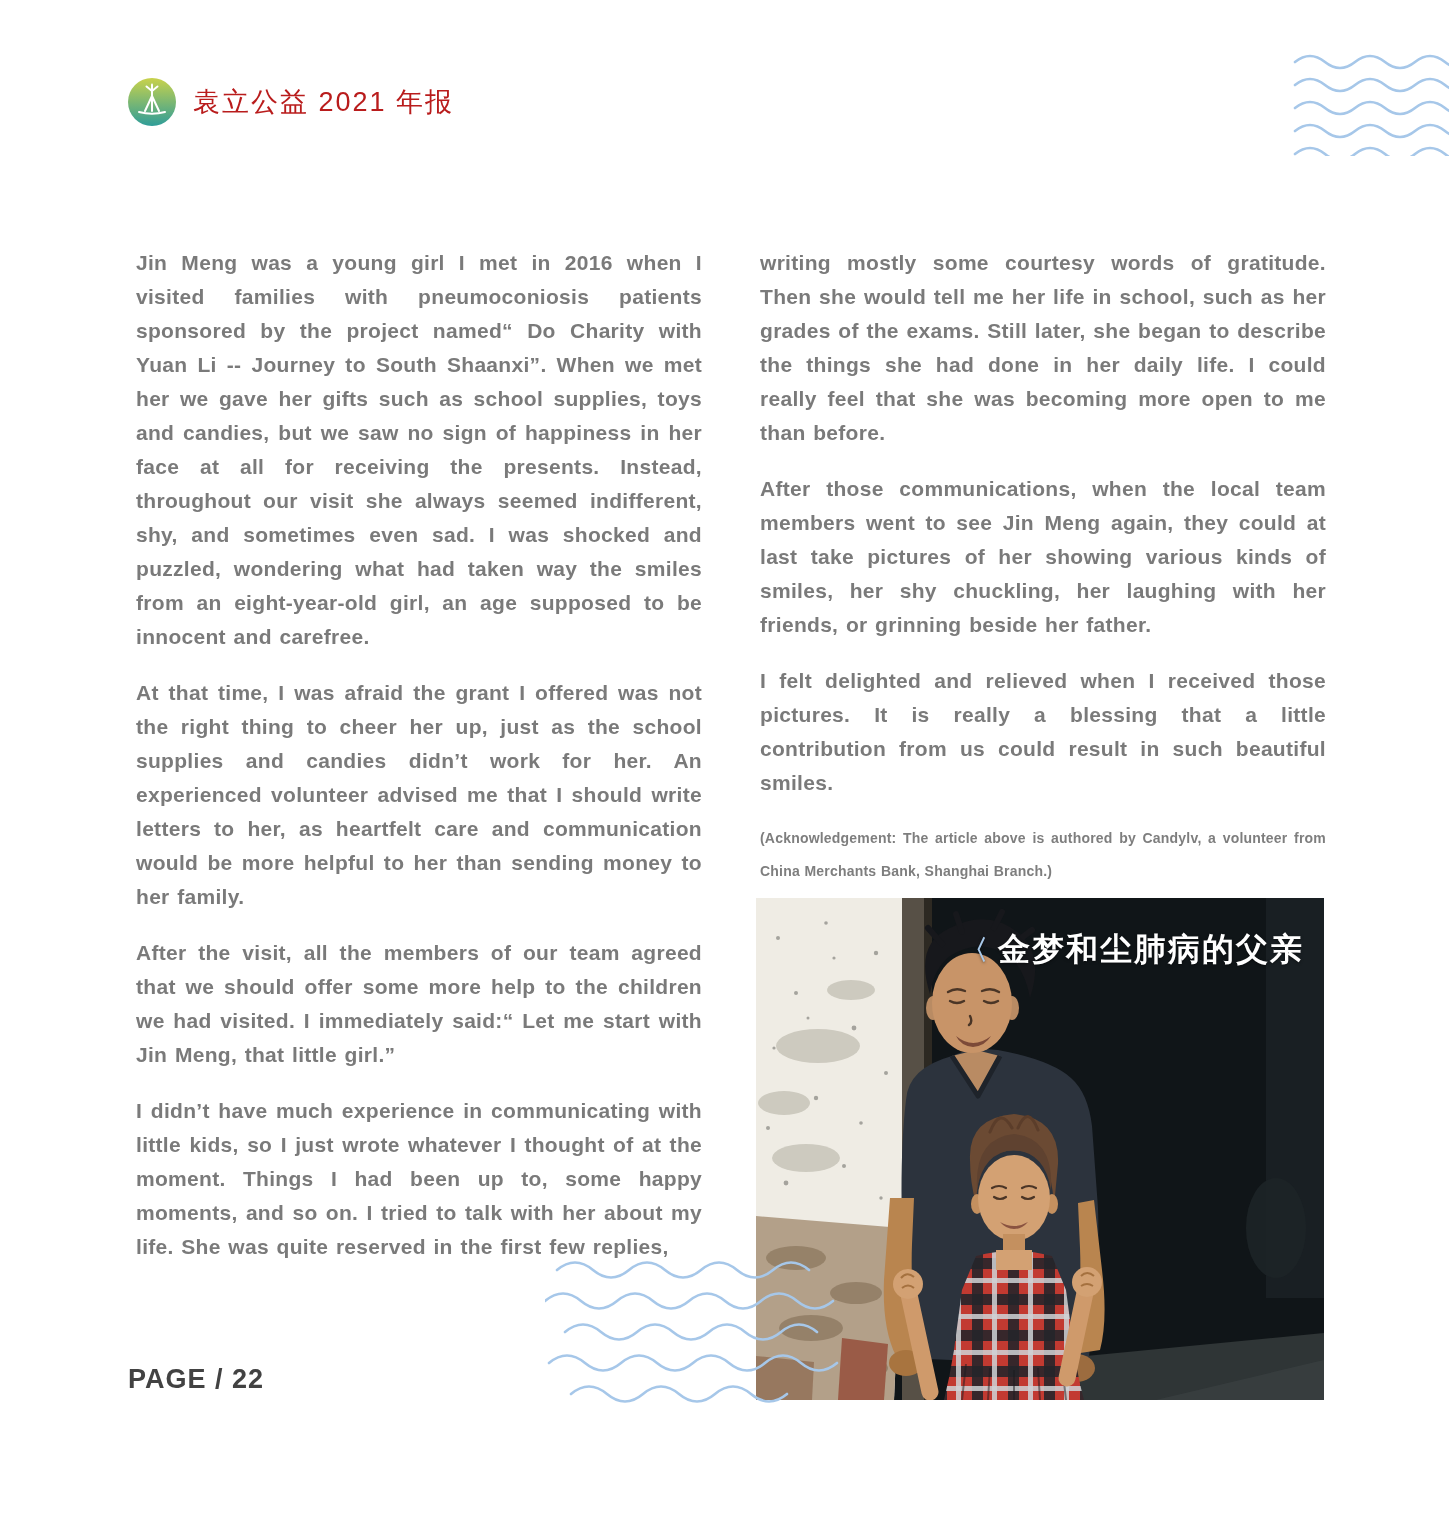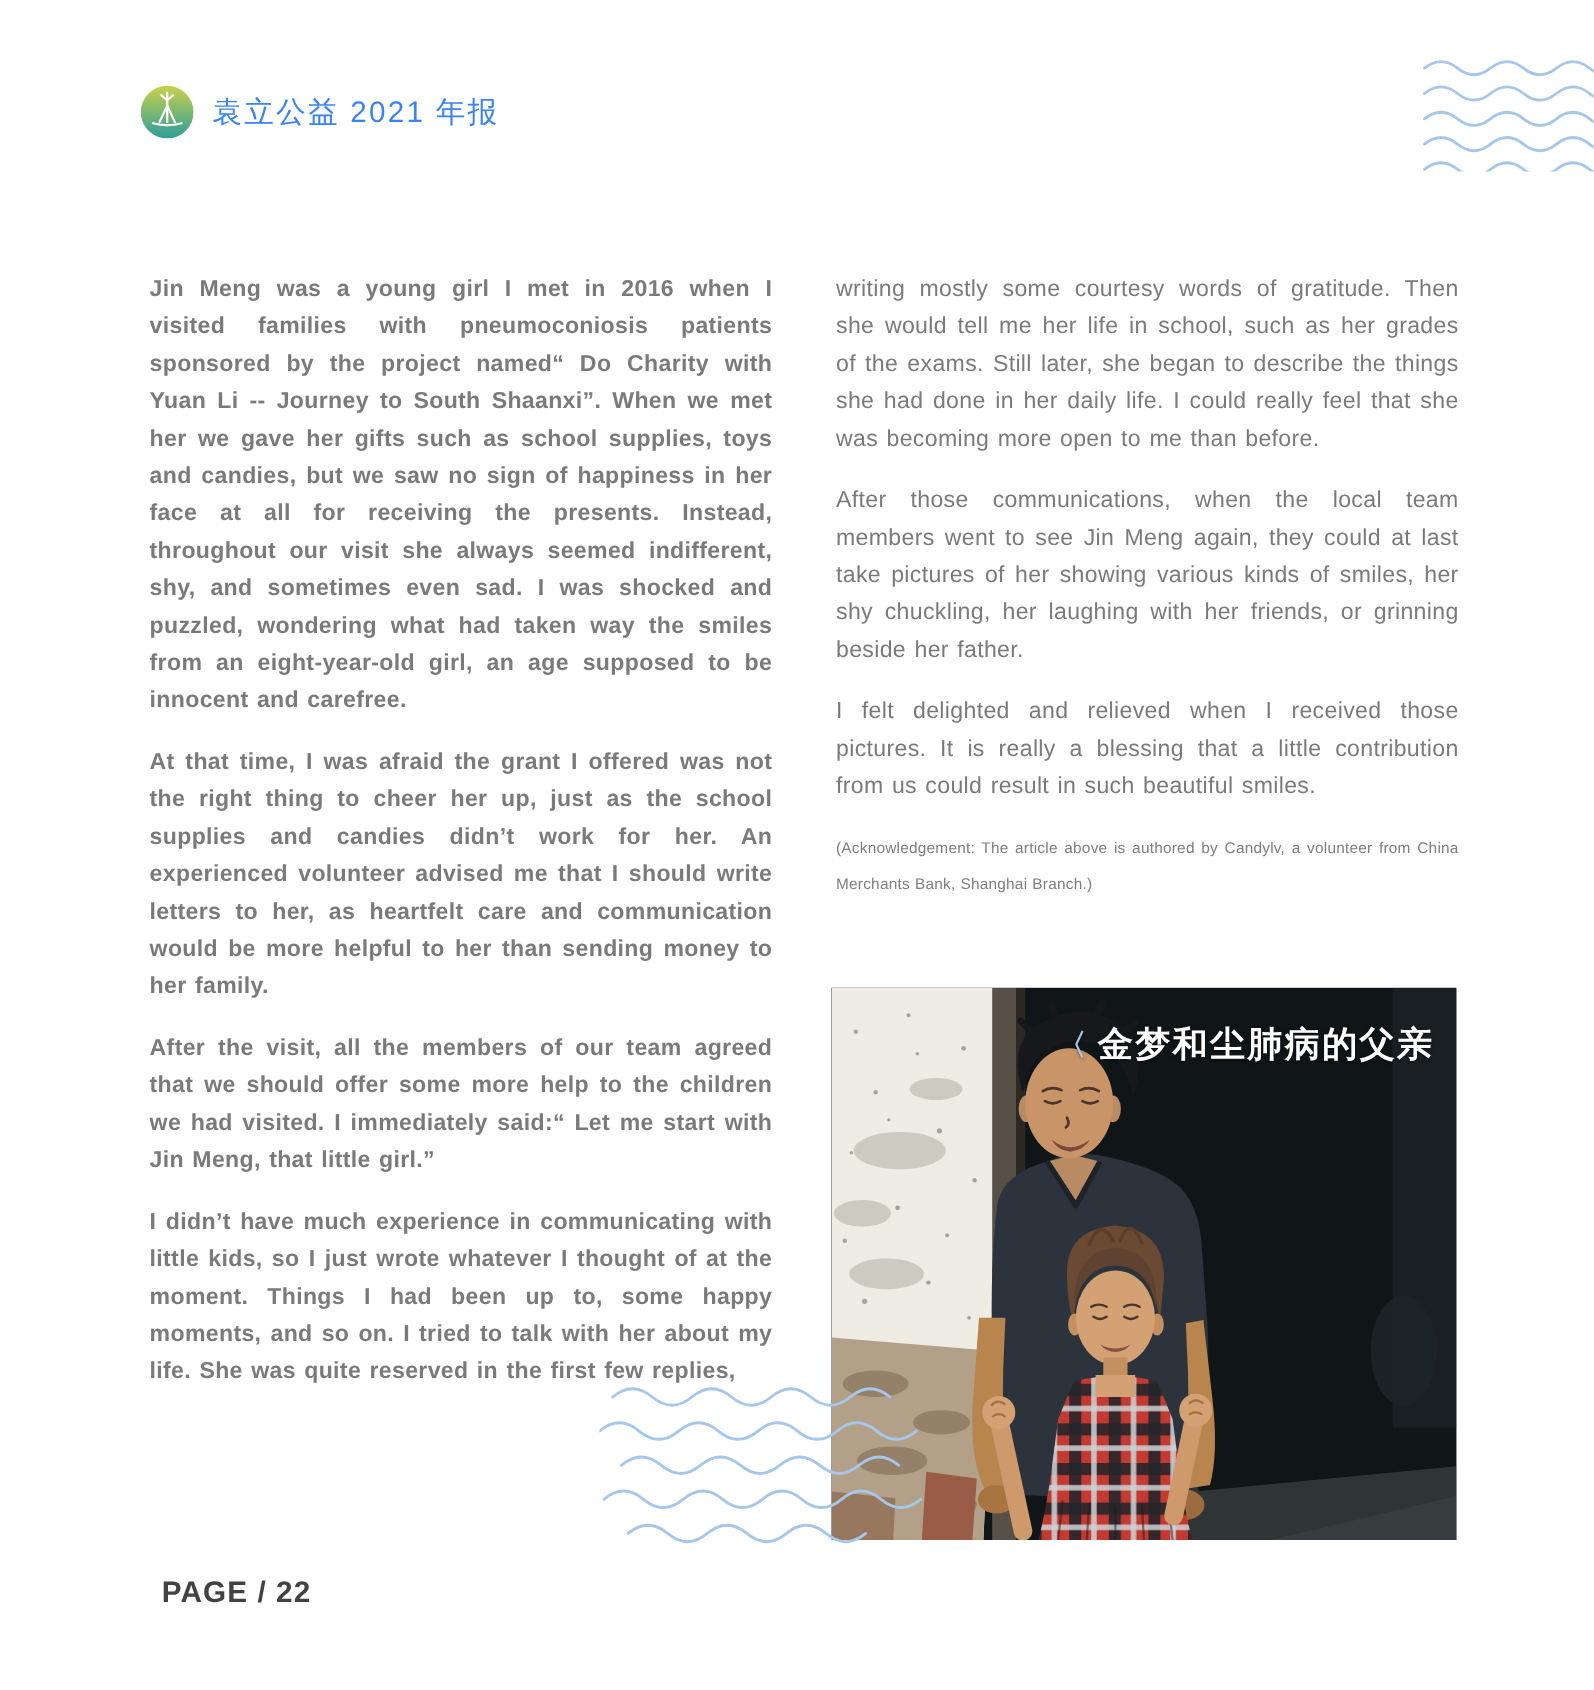--- a/index.html
+++ b/index.html
@@ -11,38 +11,38 @@
     overflow:hidden;
     font-family:"Liberation Sans","DejaVu Sans",sans-serif;
   }
 
   
   .header { position:absolute; left:128px; top:78px; display:flex; align-items:center; }
   .logo-icon { width:48px; height:48px; display:block; }
   .report-title {
     margin-left:17px;
     font-size:27px; letter-spacing:2px;
-    color:#3b82f6; font-weight:400;
+    color:#b91c1c; font-weight:400;
     white-space:nowrap;
   }
 
   
   .waves-top { position:absolute; top:52px; right:0; width:156px; height:104px; pointer-events:none; }
   .waves-bottom { position:absolute; left:545px; top:1256px; width:296px; height:152px; pointer-events:none; z-index:6; }
   .wave-path { stroke:#a6c7e9; stroke-width:2.6; fill:none; stroke-linecap:round; }
 
   
   .col {
     position:absolute; top:246px; width:566px;
     font-size:21px; line-height:34px;
     color:#7a7a7a; letter-spacing:0.3px; word-spacing:1.5px;
     text-align:justify;
   }
   .col-left  { left:136px;font-weight:bold; }
-  .col-right { left:760px; }
+  .col-right { left:760px;font-weight:bold; }
   .col p { margin-bottom:22px; }
   .ack {
     font-size:14px; line-height:33px;
     letter-spacing:0.2px; word-spacing:0.5px;
     color:#7e7e7e;
   }
 
   
   .photo {
     position:absolute; left:756px; top:898px;
@@ -59,24 +59,23 @@
     color:#a9c9ea; font-size:27px; font-weight:bold;
     margin-right:10px; line-height:1;
   }
   .caption-text {
     color:#ffffff; font-size:32px; font-weight:bold;
     letter-spacing:2px; white-space:nowrap;
   }
 
   
   .page-number {
-    position:absolute; left:128px; top:1432px;
+    position:absolute; left:128px; top:1364px;
     font-size:27px; font-weight:600; letter-spacing:1px;
     color:#424242;
-    margin-left:19px;
   }
 </style>
 </head>
 <body>
 
 <div class="page">
 
   <div class="header">
     <svg class="logo-icon" viewBox="0 0 48 48" aria-hidden="true">
       <defs>

